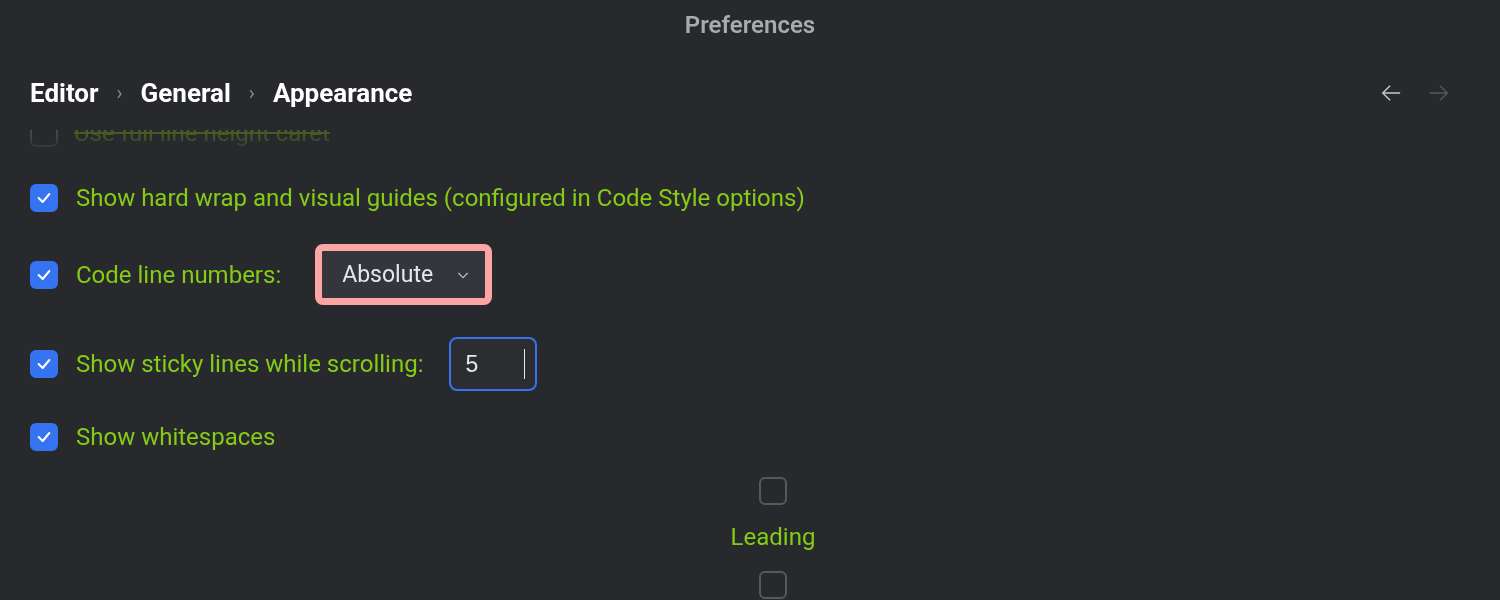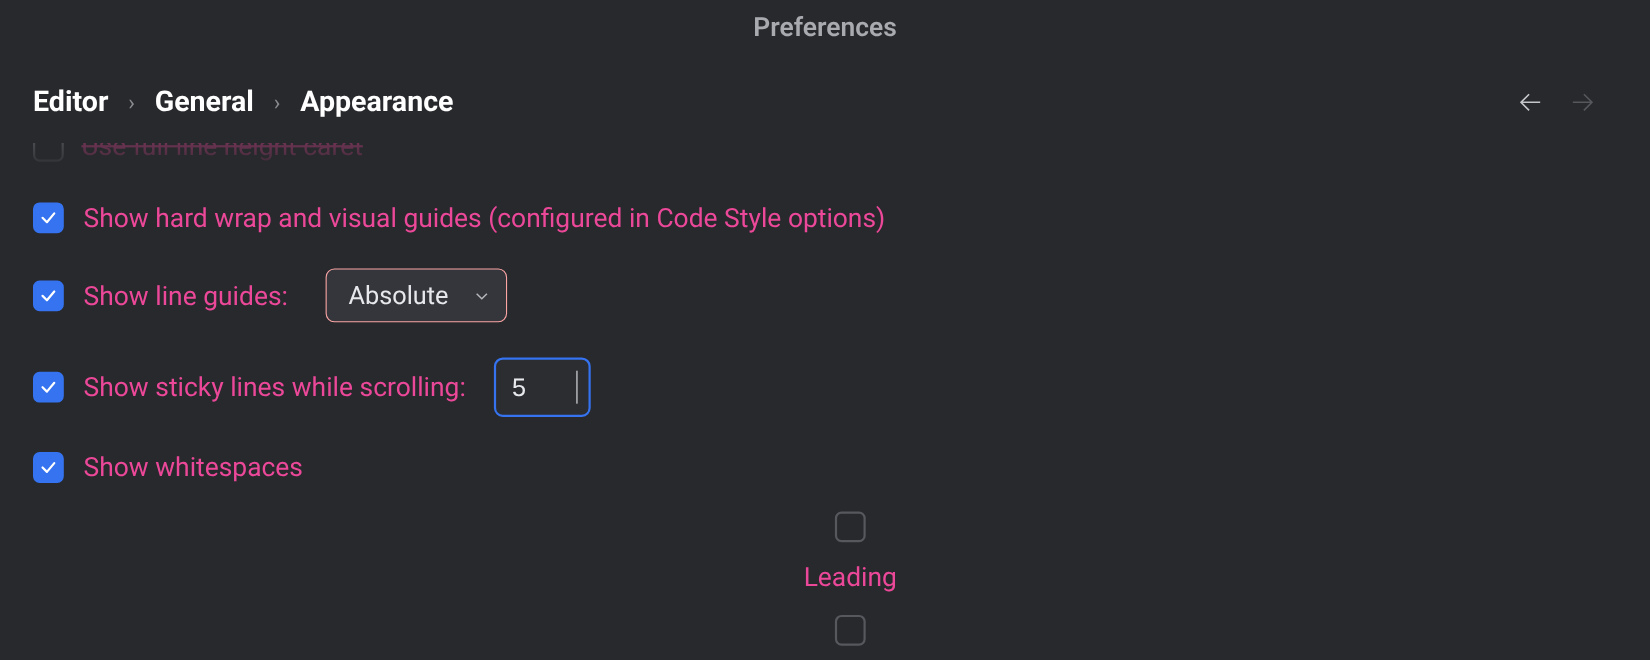--- a/index.html
+++ b/index.html
@@ -119,28 +119,28 @@
     opacity: .7;
   }
   .checkbox svg {
     width: 16px; height: 16px;
     stroke: #fff; stroke-width: 3; fill: none;
     stroke-linecap: round; stroke-linejoin: round;
     display: none;
   }
   .checkbox.checked svg { display: block; }
 
-  .label { color: #ec4899; }
+  .label { color: #84cc16; }
 
   .select {
     display: inline-flex;
     align-items: center;
     gap: 22px;
     padding: 10px 14px 10px 20px;
-    border: 1px solid #fca5a5;
+    border: 7px solid #fca5a5;
     border-radius: 8px;
     background: #34363b;
     font-size: 23px;
     color: #e7e8ec;
     cursor: pointer;
     margin-left: 16px;
   }
   .select svg {
     width: 16px; height: 16px;
     stroke: #b7b8bc; fill: none; stroke-width: 2;
@@ -216,21 +216,21 @@
     </span>
     <span class="label">Show hard wrap and visual guides (configured in Code Style options)</span>
   </div>
 
   <div class="row">
     <span class="checkbox checked">
       <svg viewBox="0 0 24 24">
           <path d="M4 12 L10 18 L20 6"></path>
         </svg>
     </span>
-    <span class="label">Show line guides:</span>
+    <span class="label">Code line numbers:</span>
     <span class="select">
       <span>Absolute</span>
       <svg viewBox="0 0 24 24">
           <path d="M5 9 L12 16 L19 9"></path>
         </svg>
     </span>
   </div>
 
   <div class="row">
     <span class="checkbox checked">

